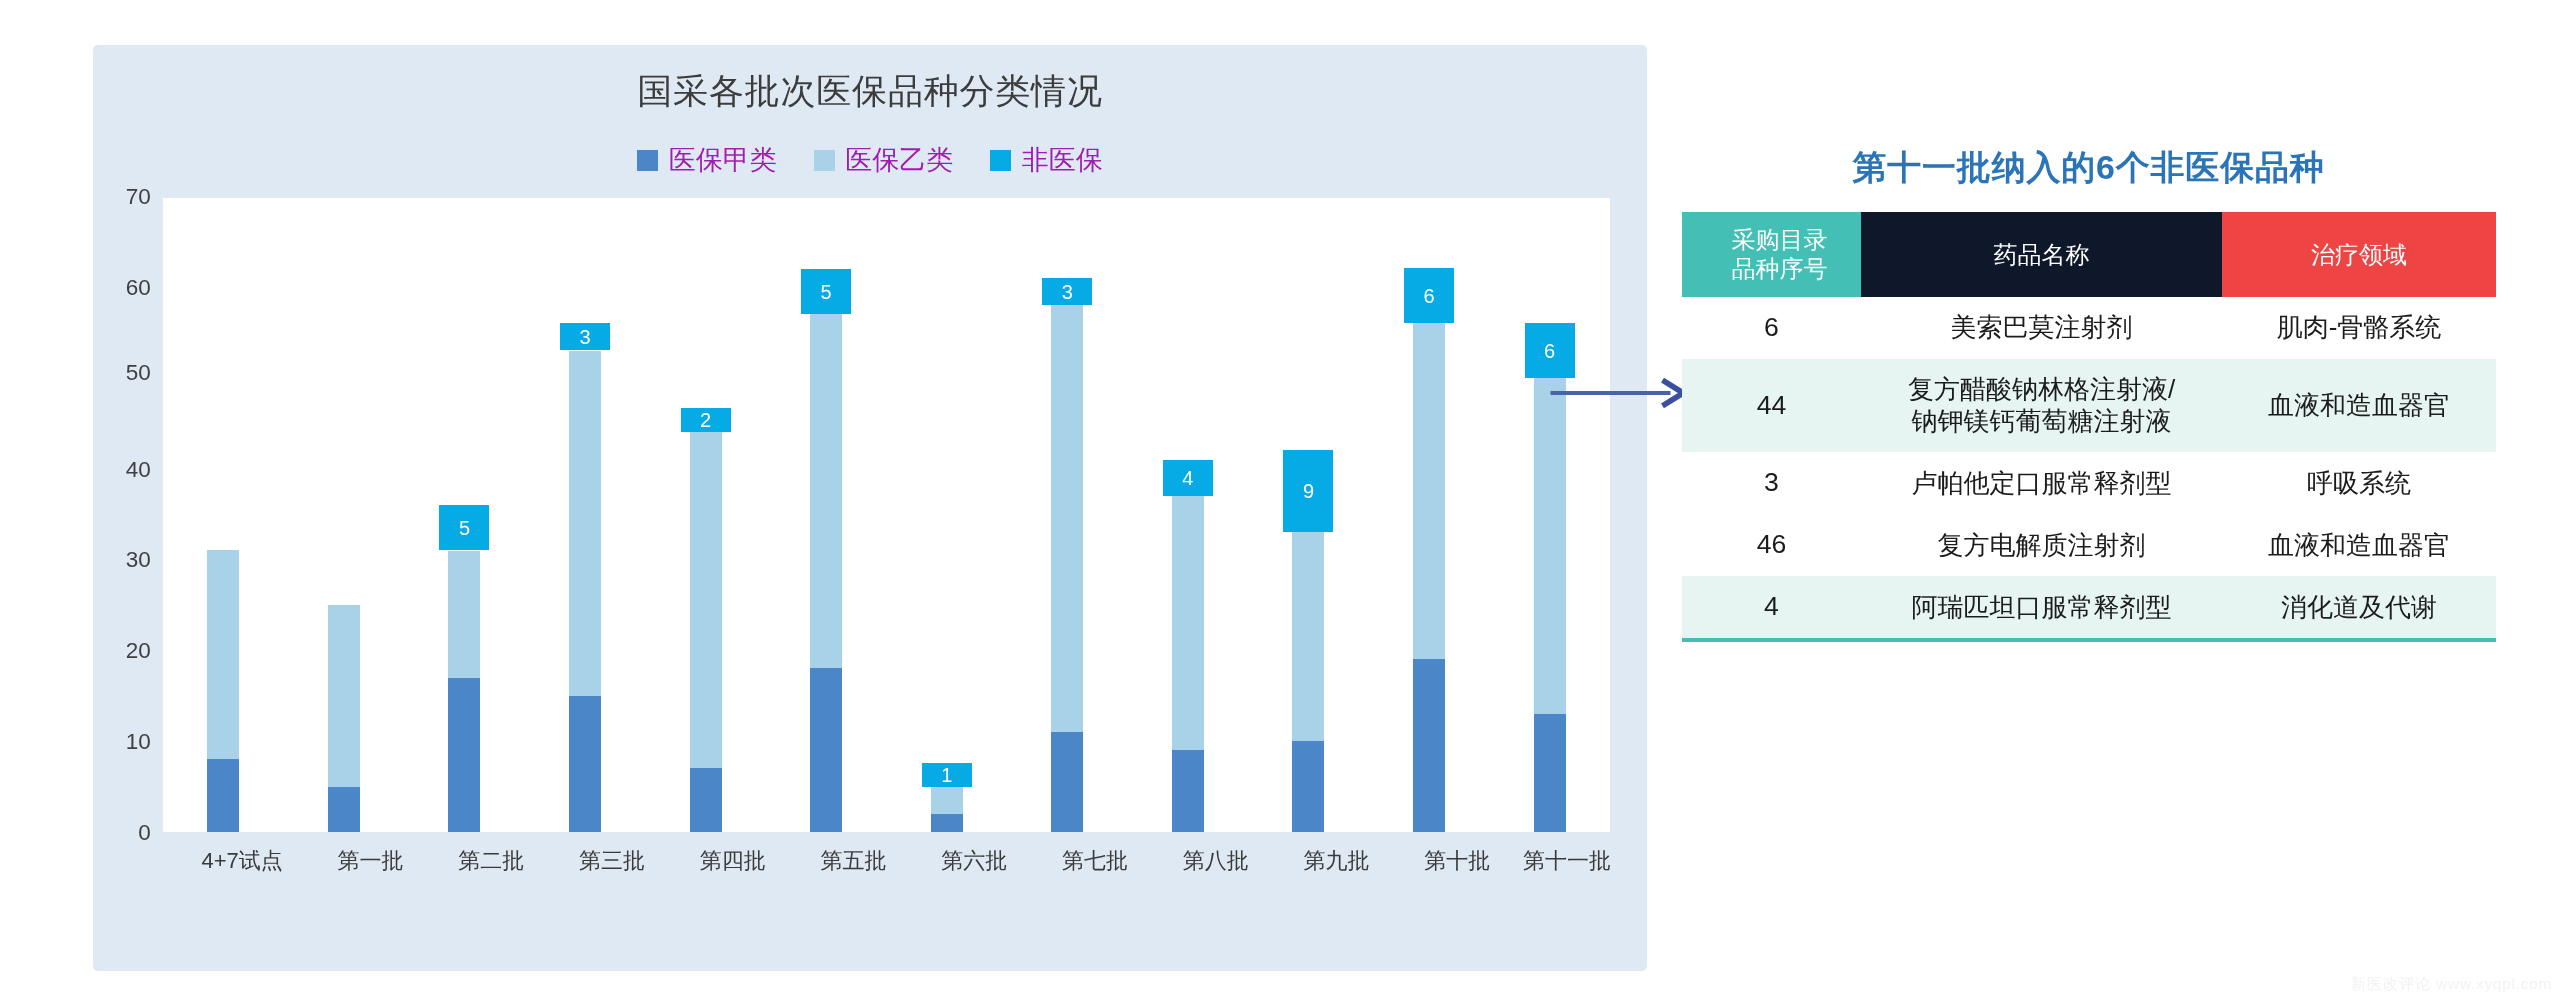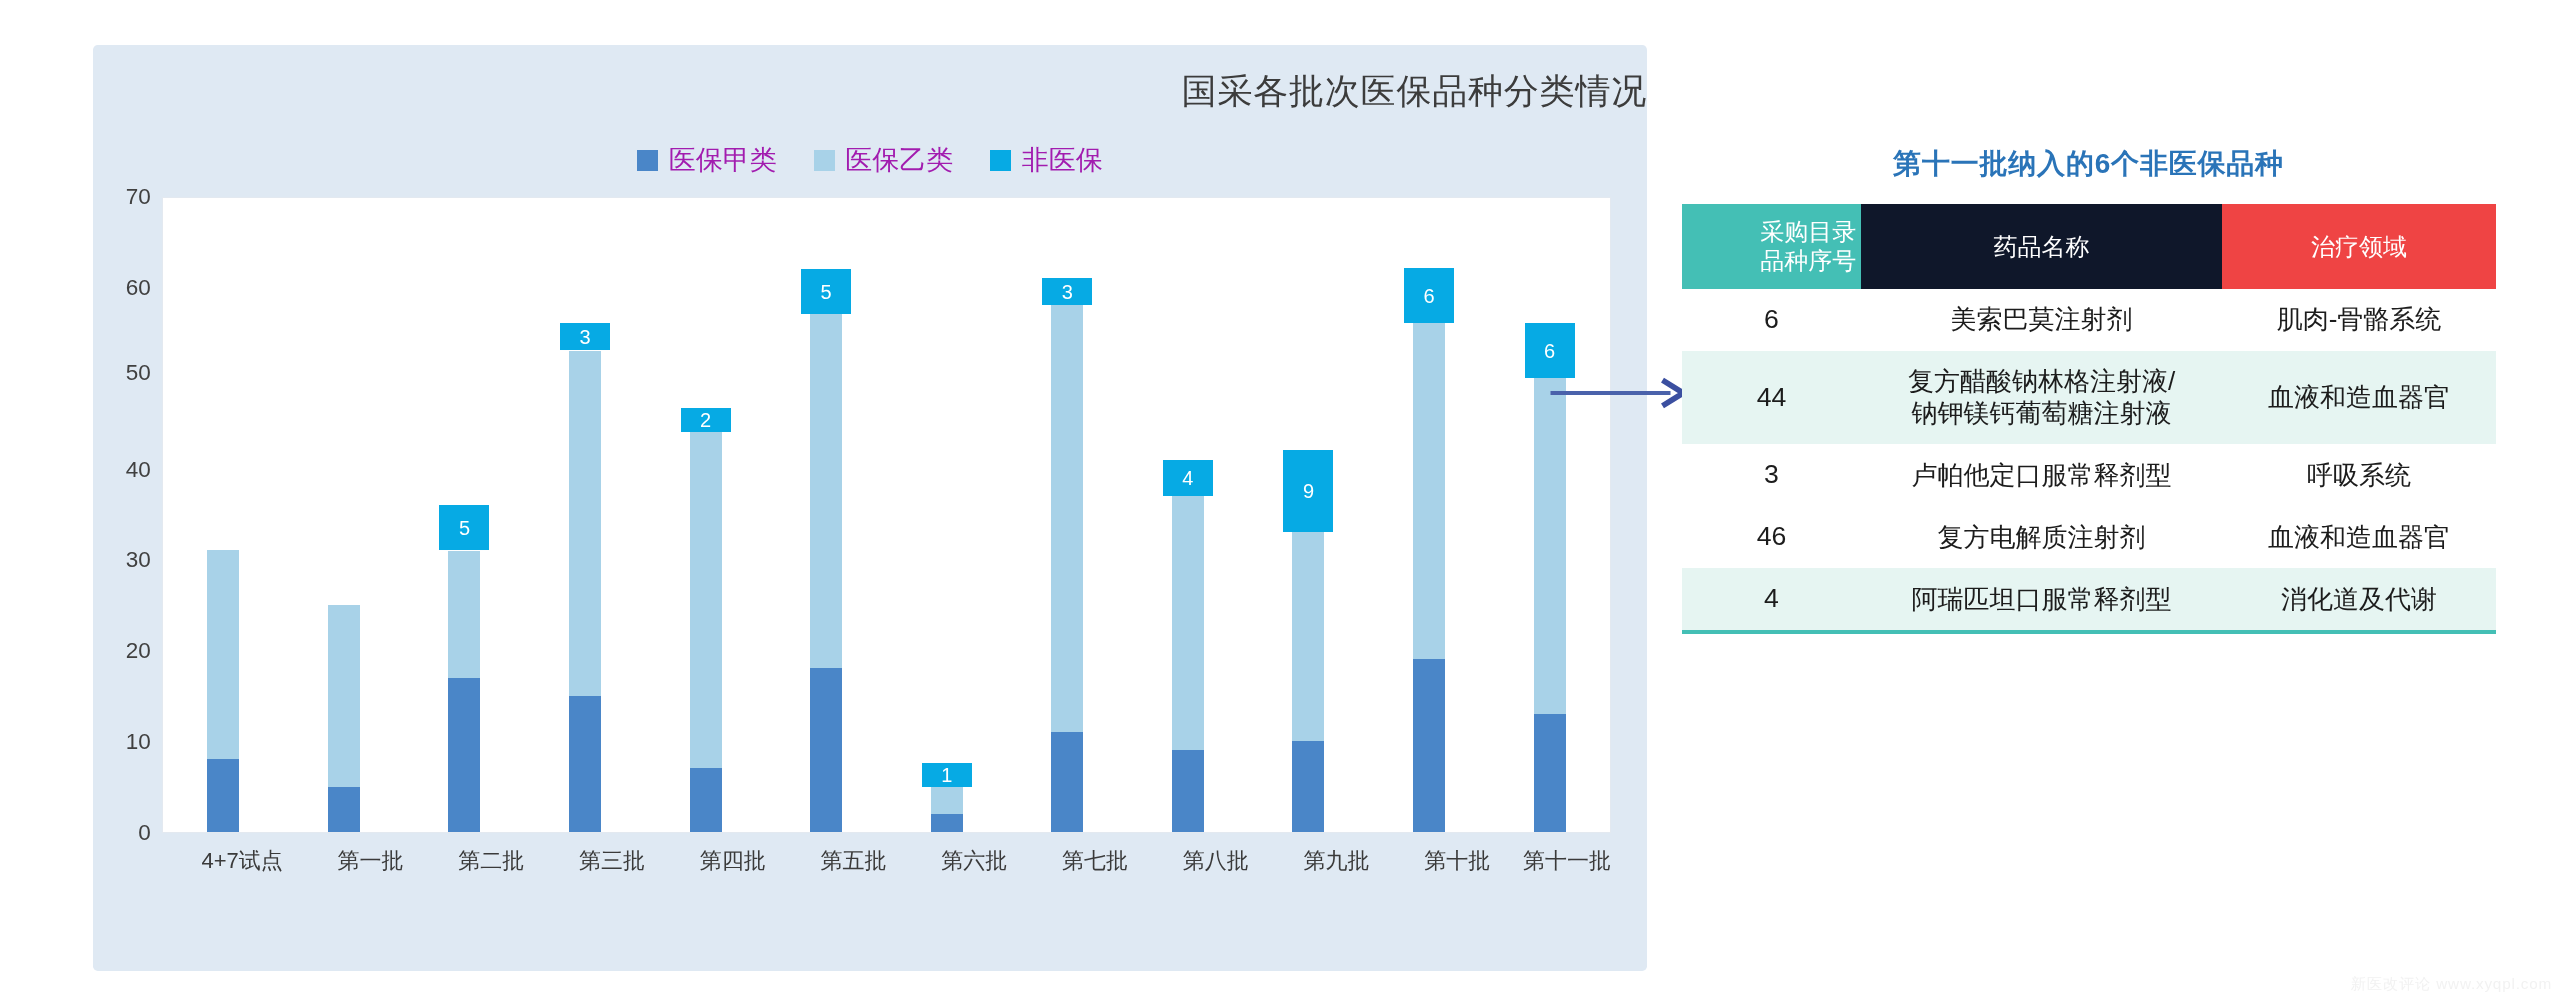--- a/index.html
+++ b/index.html
@@ -7,21 +7,21 @@
     font-family:"Liberation Sans","DejaVu Sans",sans-serif; overflow:hidden; }
 
   #root { position:relative; width:2576px; height:1006px; background:#fff; }
 
   
   #chart-panel {
     position:absolute; left:93px; top:45px; width:1554px; height:926px;
     background:#dfe9f3; border-radius:4.8px;
   }
   #chart-title {
-    position:absolute; left:0; top:22.5px; width:1554px; text-align:right;
+    position:absolute; left:0; top:22.5px; width:1554px; text-align:center;
     font-size:35px; color:#3c3c3c; letter-spacing:0.8px;
   }
   #legend {
     position:absolute; left:0; top:97px; width:1554px;
     display:flex; justify-content:center; align-items:center; gap:37px;
   }
   .legend-item { display:flex; align-items:center; gap:10.5px; }
   .legend-swatch { width:21px; height:21px; display:block; }
   .legend-label { font-size:27px; color:#a21caf; }
   
@@ -62,29 +62,29 @@
     position:absolute; left:50%; transform:translateX(-50%);
     width:50px;
   }
 
   
   #connector { position:absolute; left:1550px; top:377px; width:145px; height:32px; }
 
   
   #table-panel { position:absolute; left:1682px; top:145px; width:813px; }
   #table-title {
-    text-align:center; font-size:28px; color:#2a74b8; font-weight:bold;
+    text-align:center; font-size:34px; color:#2a74b8; font-weight:bold;
     letter-spacing:0.8px; margin-bottom:21px;
   }
   table { border-collapse:collapse; width:813px; table-layout:fixed; }
   thead th {
     background:#44bfb5; color:#ffffff; font-weight:normal;
     font-size:24px; line-height:1.22; padding:13px 4.8px; vertical-align:middle;
   }
-  thead th.c0 { width:179px; text-align:right; padding-left:21px; }
+  thead th.c0 { width:179px; text-align:center; padding-left:21px; }
   thead th.c1 { width:361px; text-align:center; }
   thead th.c2 { width:274px; text-align:center; }
   tbody td {
     font-size:26px; color:#1c1c1c; text-align:center;
     padding:14.5px 4.8px; line-height:1.24; vertical-align:middle;
   }
   tbody tr.alt td { background:#e6f5f2; }
   tbody tr td:first-child { font-size:26.6px; }
   tfoot td { height:4px; background:#44bfb5; padding:0; }
 

